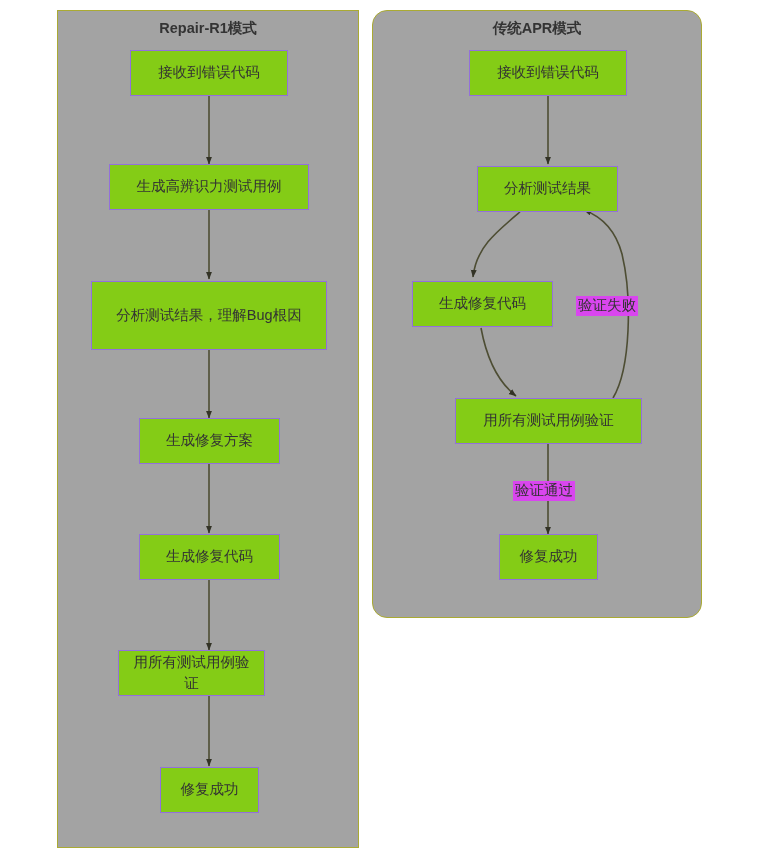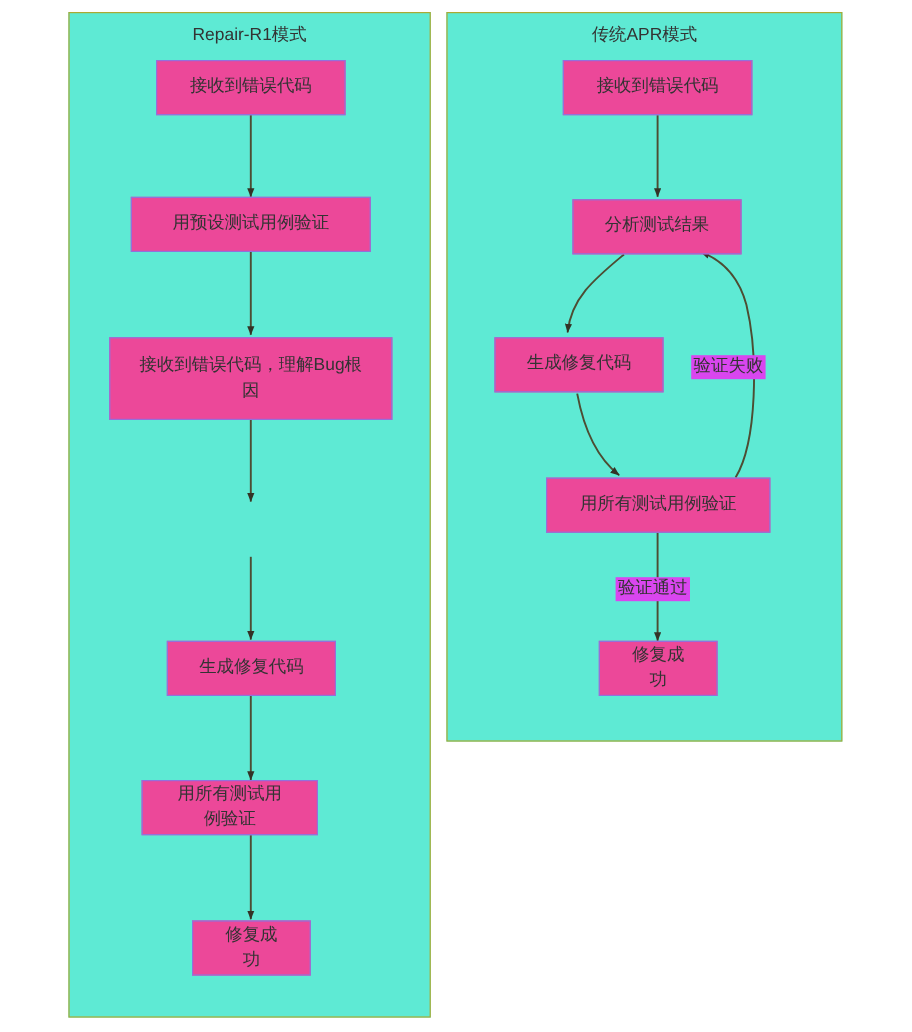--- a/index.html
+++ b/index.html
@@ -19,53 +19,54 @@
     position: absolute;
     left: 0;
     top: 0;
     width: 760px;
     height: 860px;
   }
 
   
   .panel {
     position: absolute;
-    background: #5eead4;
+    background: #a3a3a3;
     border: 1px solid #aaaa33;
     box-sizing: border-box;
+    font-weight: bold;
   }
   #panel-left  { left: 57px;  top: 10px; width: 302px; height: 838px; }
-  #panel-right { left: 372px; top: 10px; width: 330px; height: 608px; }
+  #panel-right { left: 372px; top: 10px; width: 330px; height: 608px; border-radius: 15px; }
 
   .panel-title {
     position: absolute;
     left: 0;
     right: 0;
     top: 8px;
     text-align: center;
     font-size: 14.5px;
     color: #333333;
     white-space: nowrap;
     pointer-events: none;
   }
 
   
   .node {
     position: absolute;
-    background: #ec4899;
+    background: #84cc16;
     border: 1px solid #9370db;
     box-sizing: border-box;
     display: flex;
     align-items: center;
     justify-content: center;
     text-align: center;
     font-size: 14.5px;
     color: #333333;
     line-height: 1.45;
-    padding: 2px 23px;
+    padding: 2px 8px;
   }
 
   
   .edge-label {
     position: absolute;
     background: #d946ef;
     font-size: 14.5px;
     color: #333333;
     white-space: nowrap;
     padding: 0 2px;
@@ -146,27 +147,30 @@
     <g>
       <path class="edge-path" marker-end="url(#ah)" d="M548,444 L548,534"></path>
     </g>
   </svg>
 
   <div class="node" style="left:130px; top:50px; width:158px; height:46px;">
     <span>接收到错误代码</span>
   </div>
 
   <div class="node" style="left:109px; top:164px; width:200px; height:46px;">
-    <span>用预设测试用例验证</span>
+    <span>生成高辨识力测试用例</span>
   </div>
 
   <div class="node" style="left:91px; top:281px; width:236px; height:69px;">
-    <span>接收到错误代码，理解Bug根因</span>
-  </div>
-
+    <span>分析测试结果，理解Bug根因</span>
+  </div>
+
+  <div class="node" style="left:139px; top:418px; width:141px; height:46px;">
+    <span>生成修复方案</span>
+  </div>
 
   <div class="node" style="left:139px; top:534px; width:141px; height:46px;">
     <span>生成修复代码</span>
   </div>
 
   <div class="node" style="left:118px; top:650px; width:147px; height:46px;">
     <span>用所有测试用例验证</span>
   </div>
 
   <div class="node" style="left:160px; top:767px; width:99px; height:46px;">

